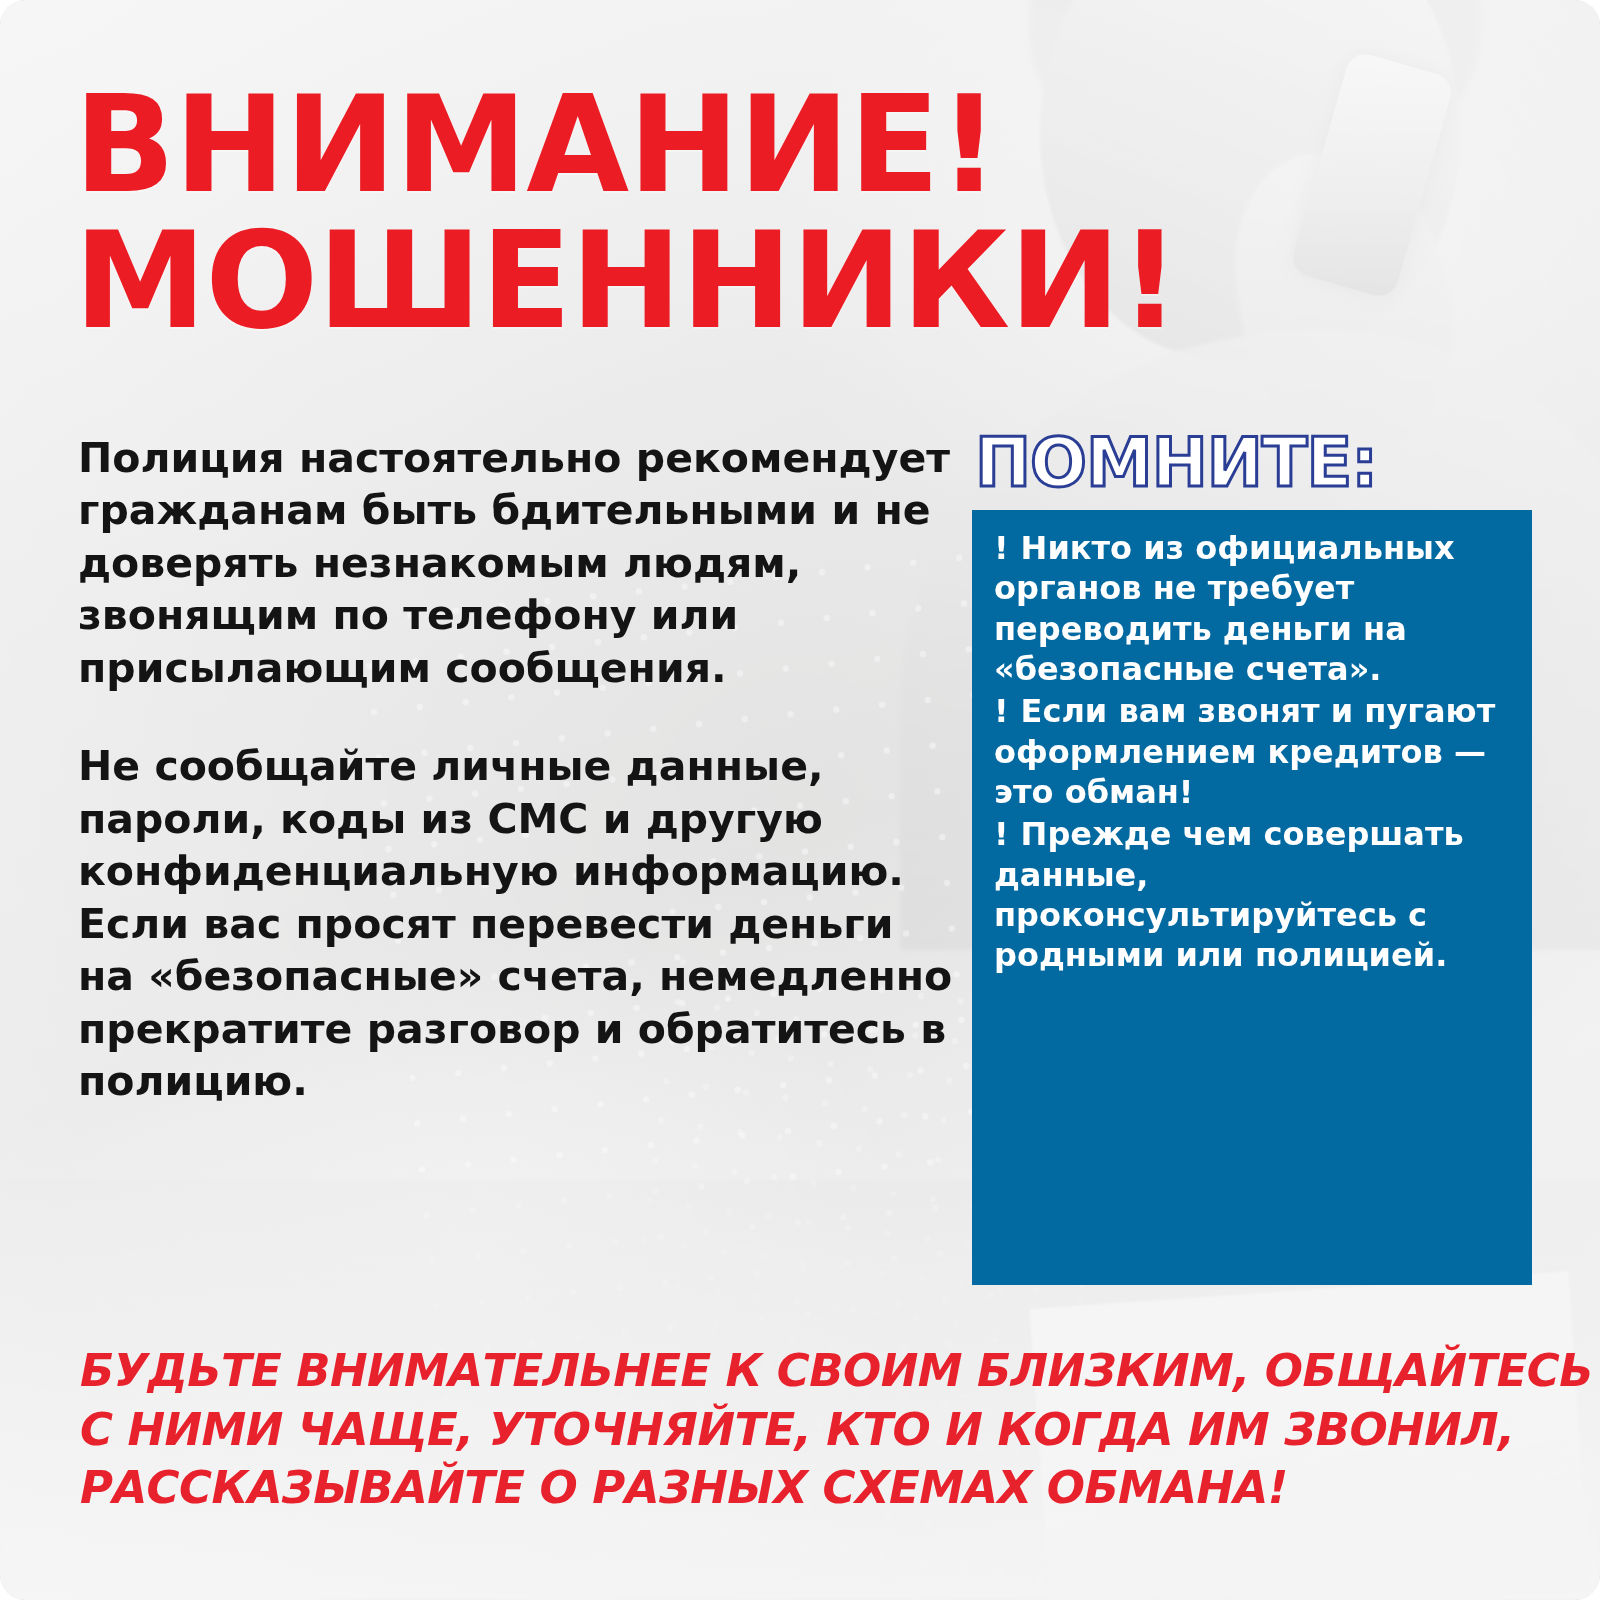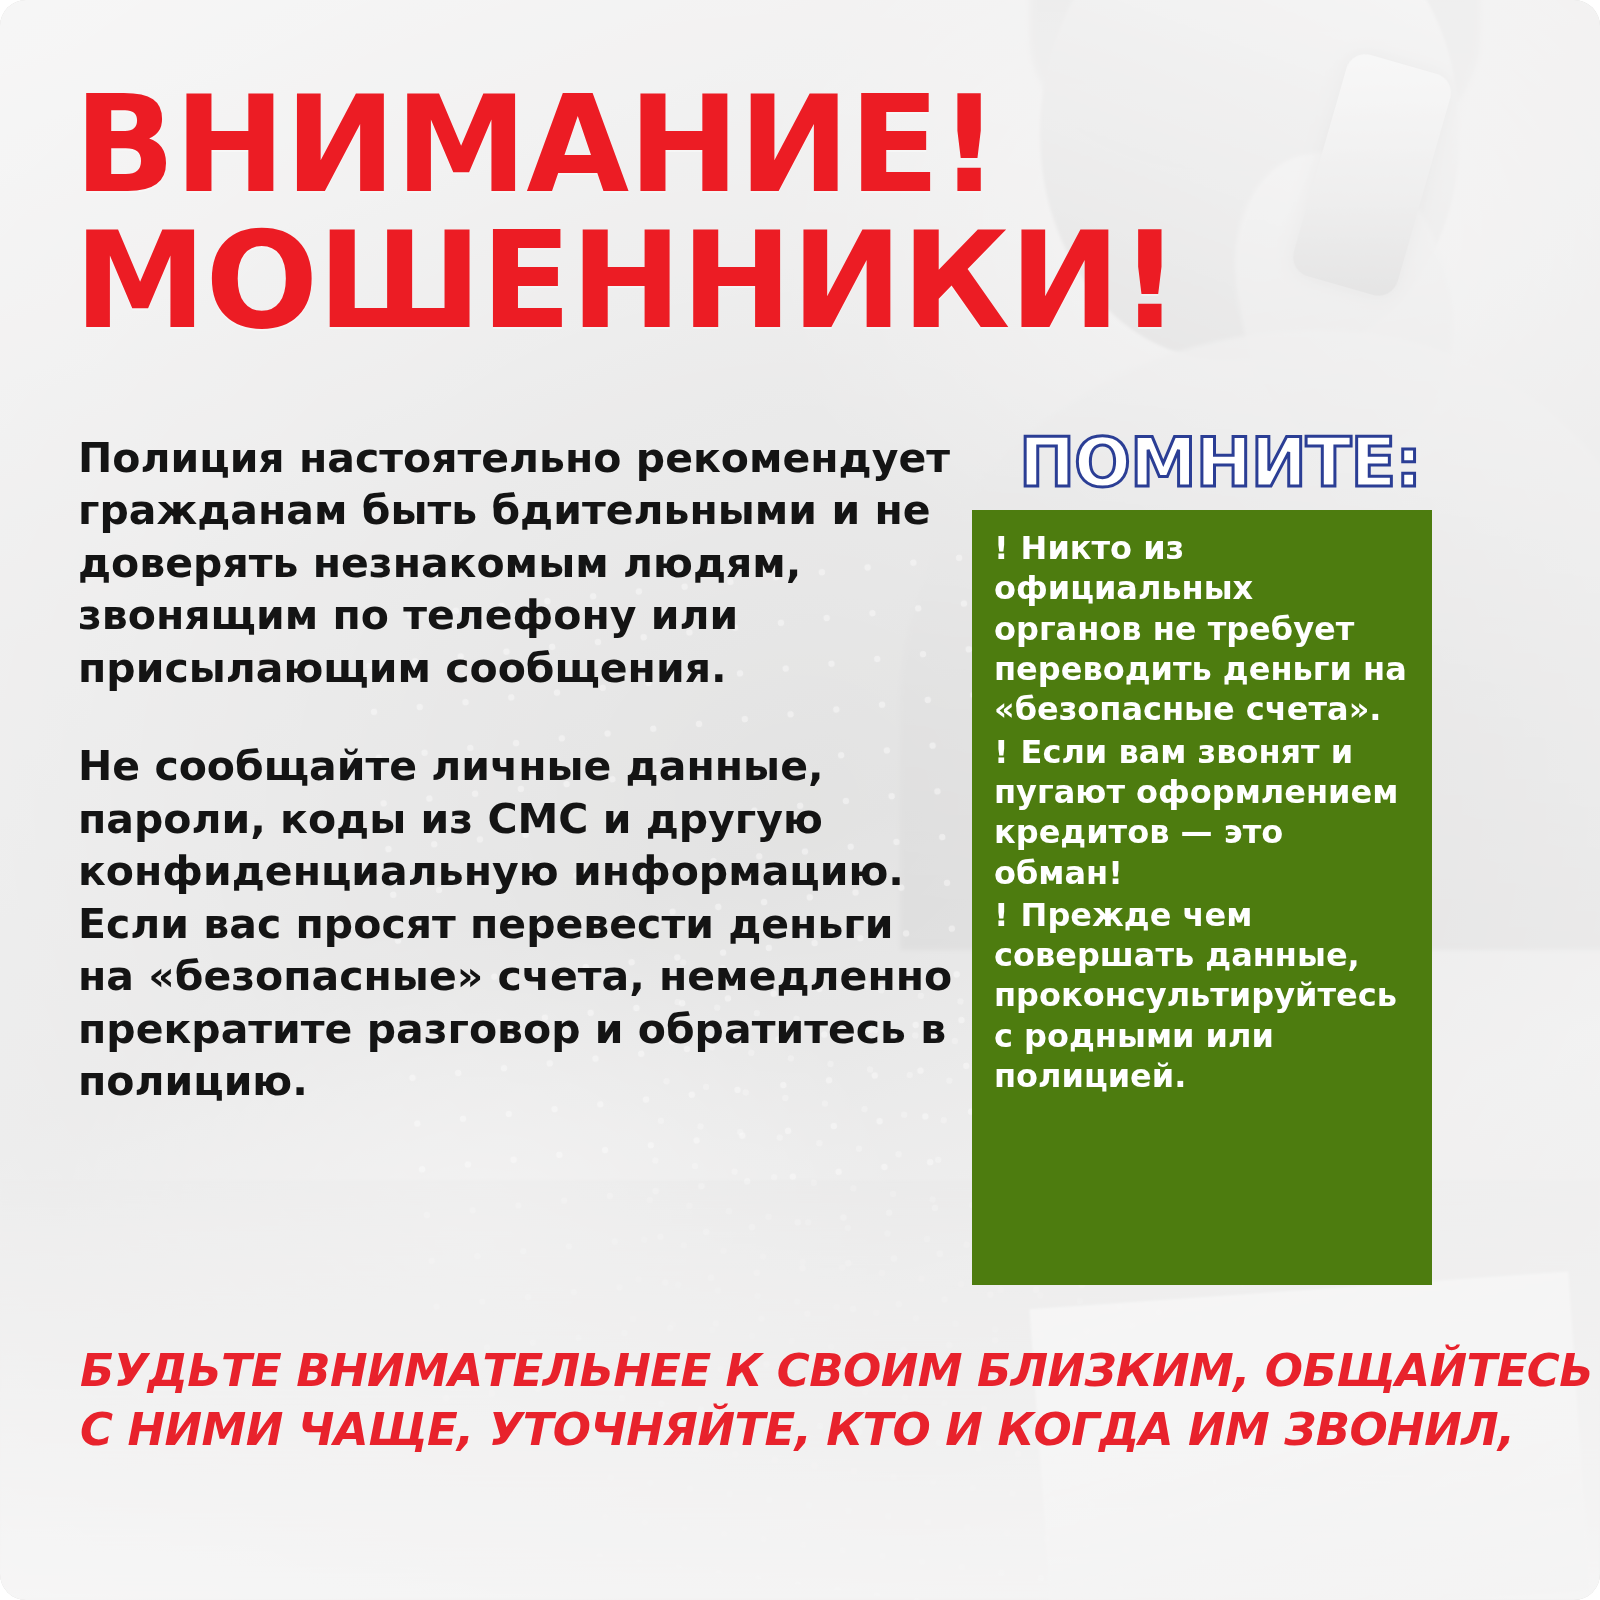--- a/index.html
+++ b/index.html
@@ -163,30 +163,29 @@
     left: 975px;
     top: 430px;
     font-family: "DejaVu Sans", sans-serif;
     font-weight: 700;
     font-size: 67px;
     line-height: 1;
     letter-spacing: -1px;
     color: #ffffff;
     -webkit-text-stroke: 3px #2b3e95;
     text-transform: uppercase;
-    margin-left: 44px;
   }
 
   .remember-box {
     position: absolute;
     left: 972px;
     top: 510px;
-    width: 460px;
+    width: 560px;
     height: 775px;
-    background: #4d7c0f;
+    background: #0369a1;
   }
   .remember-list {
     padding: 18px 22px 0 22px;
     color: #ffffff;
     font-family: "DejaVu Sans", sans-serif;
     font-weight: 700;
     font-size: 32px;
     line-height: 1.26;
   }
   .remember-list .item {
@@ -250,16 +249,17 @@
       <div class="remember-list">
         <p class="item"><span class="bang">!</span><span>Никто из официальных органов не требует переводить деньги на «безопасные счета».</span></p>
         <p class="item"><span class="bang">!</span><span>Если вам звонят и пугают оформлением кредитов — это обман!</span></p>
         <p class="item"><span class="bang">!</span><span>Прежде чем совершать данные, проконсультируйтесь с родными или полицией.</span></p>
       </div>
     </div>
 
     <div class="footer">
       <span class="fl">БУДЬТЕ ВНИМАТЕЛЬНЕЕ К СВОИМ БЛИЗКИМ, ОБЩАЙТЕСЬ</span>
       <span class="fl">С НИМИ ЧАЩЕ, УТОЧНЯЙТЕ, КТО И КОГДА ИМ ЗВОНИЛ,</span>
+      <span class="fl">РАССКАЗЫВАЙТЕ О РАЗНЫХ СХЕМАХ ОБМАНА!</span>
     </div>
 
   </div>
 </div>
 
 </body></html>

